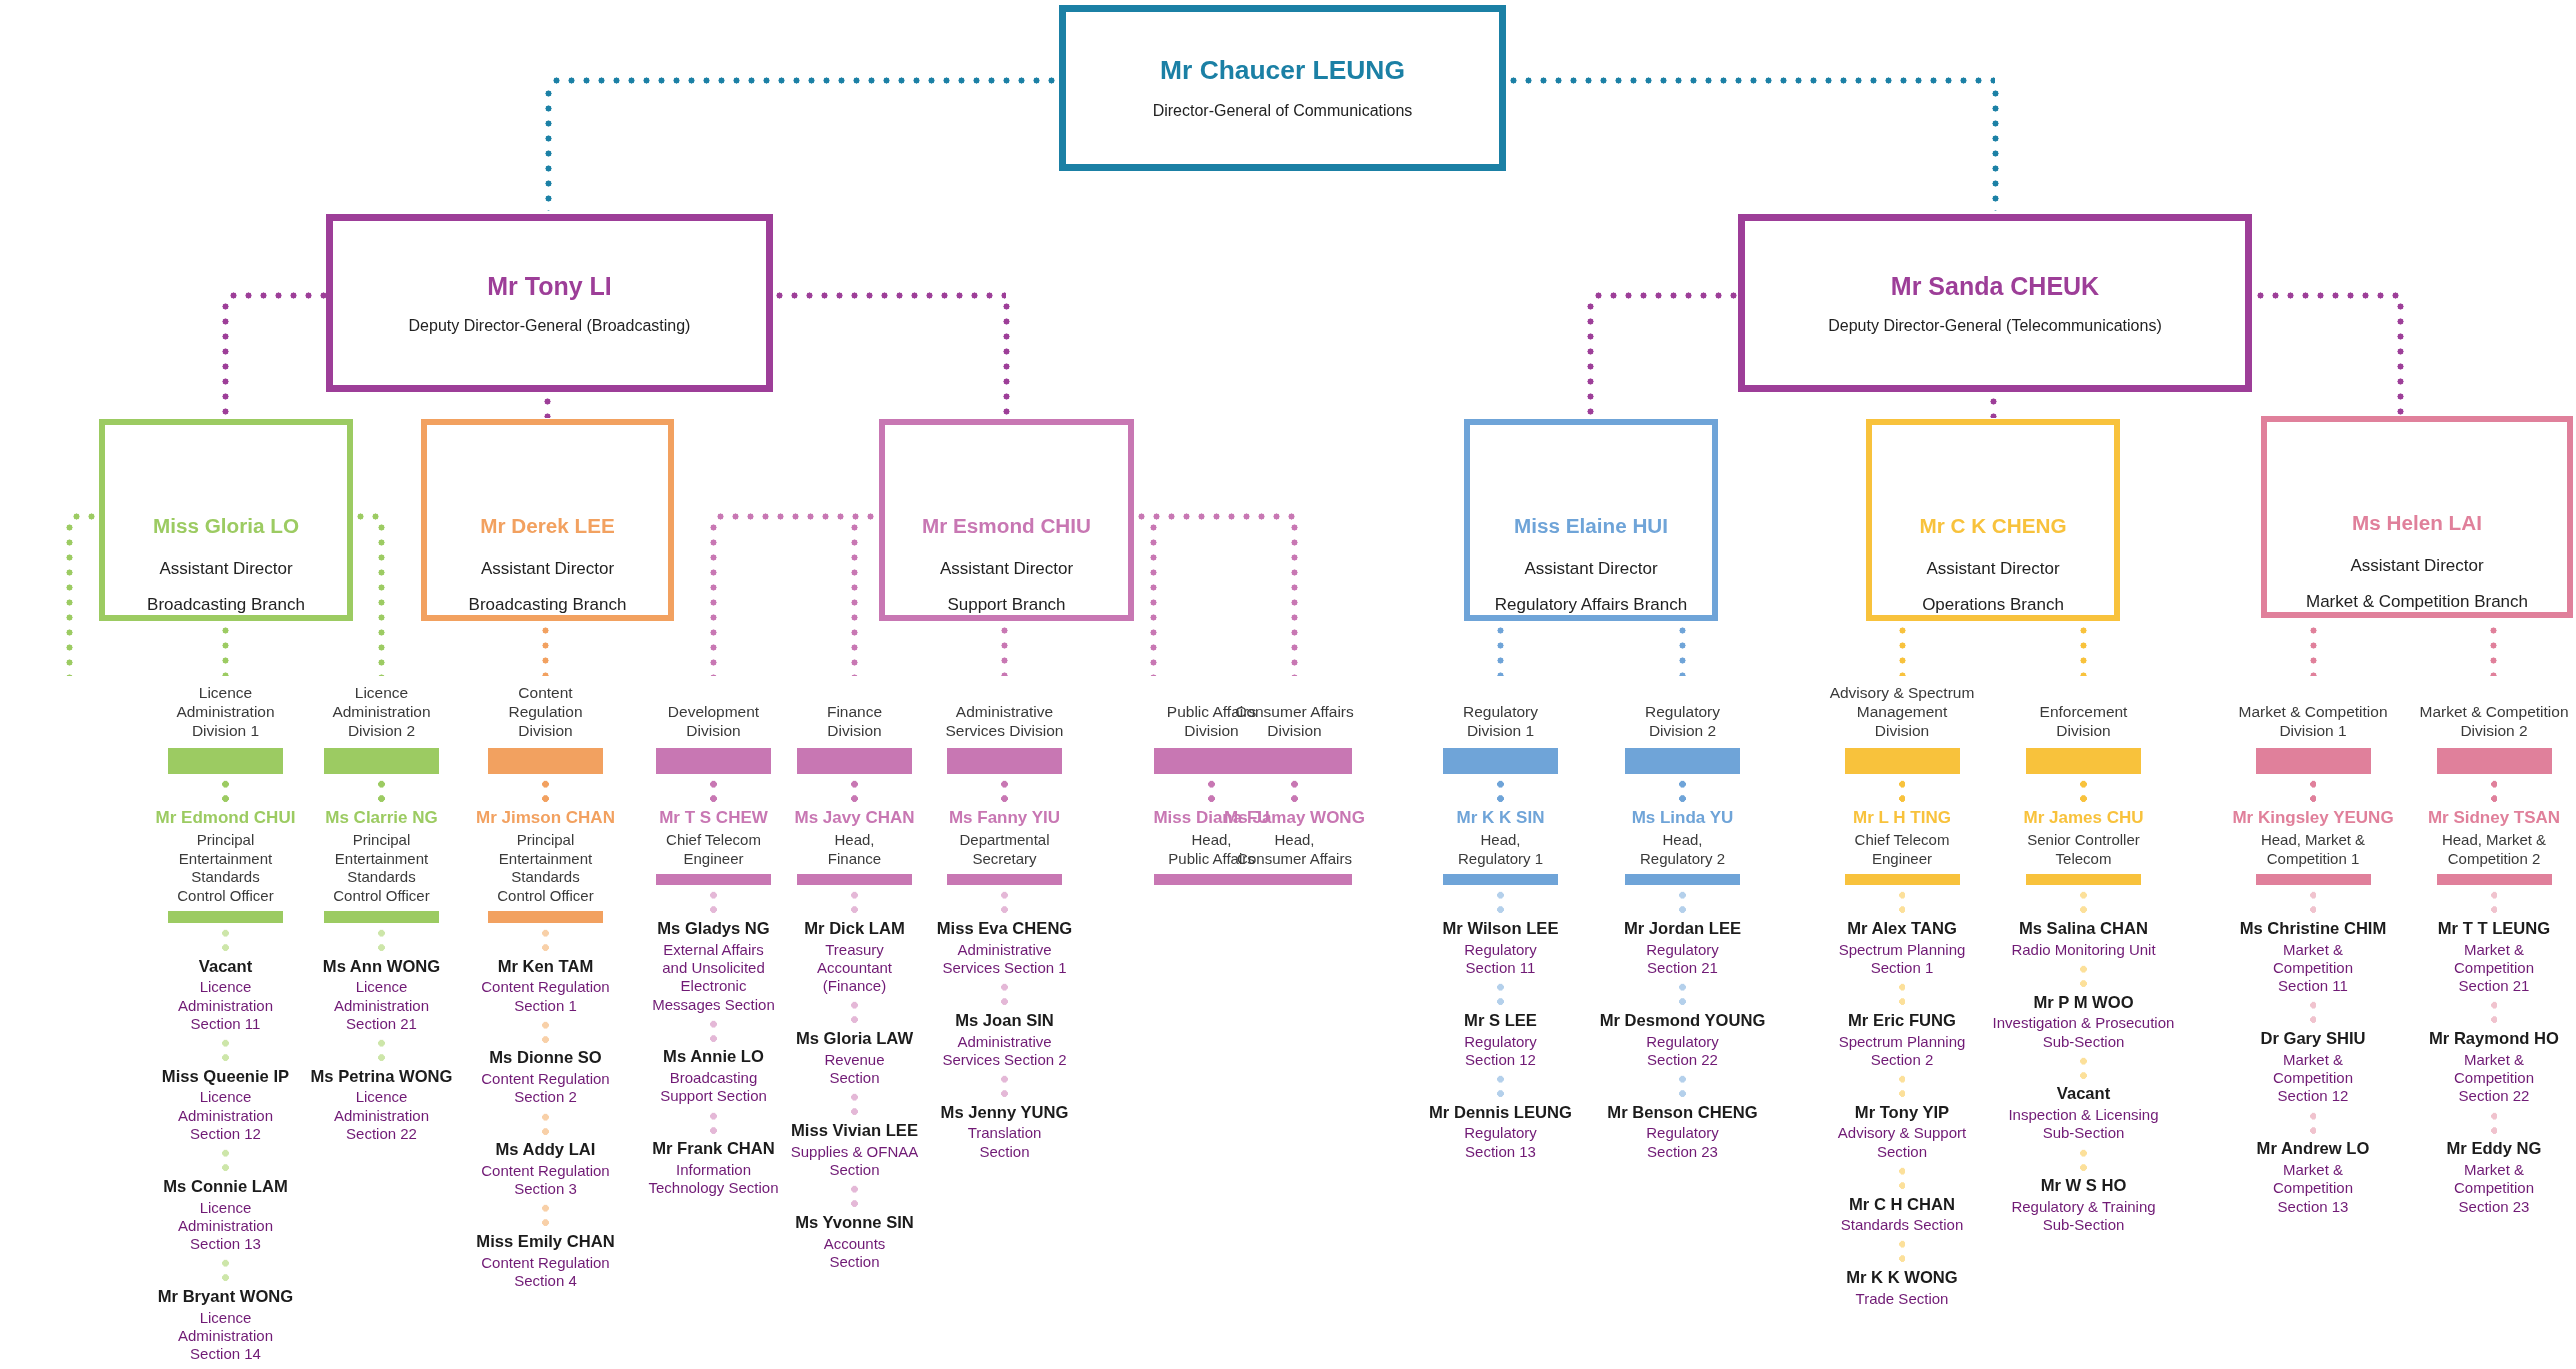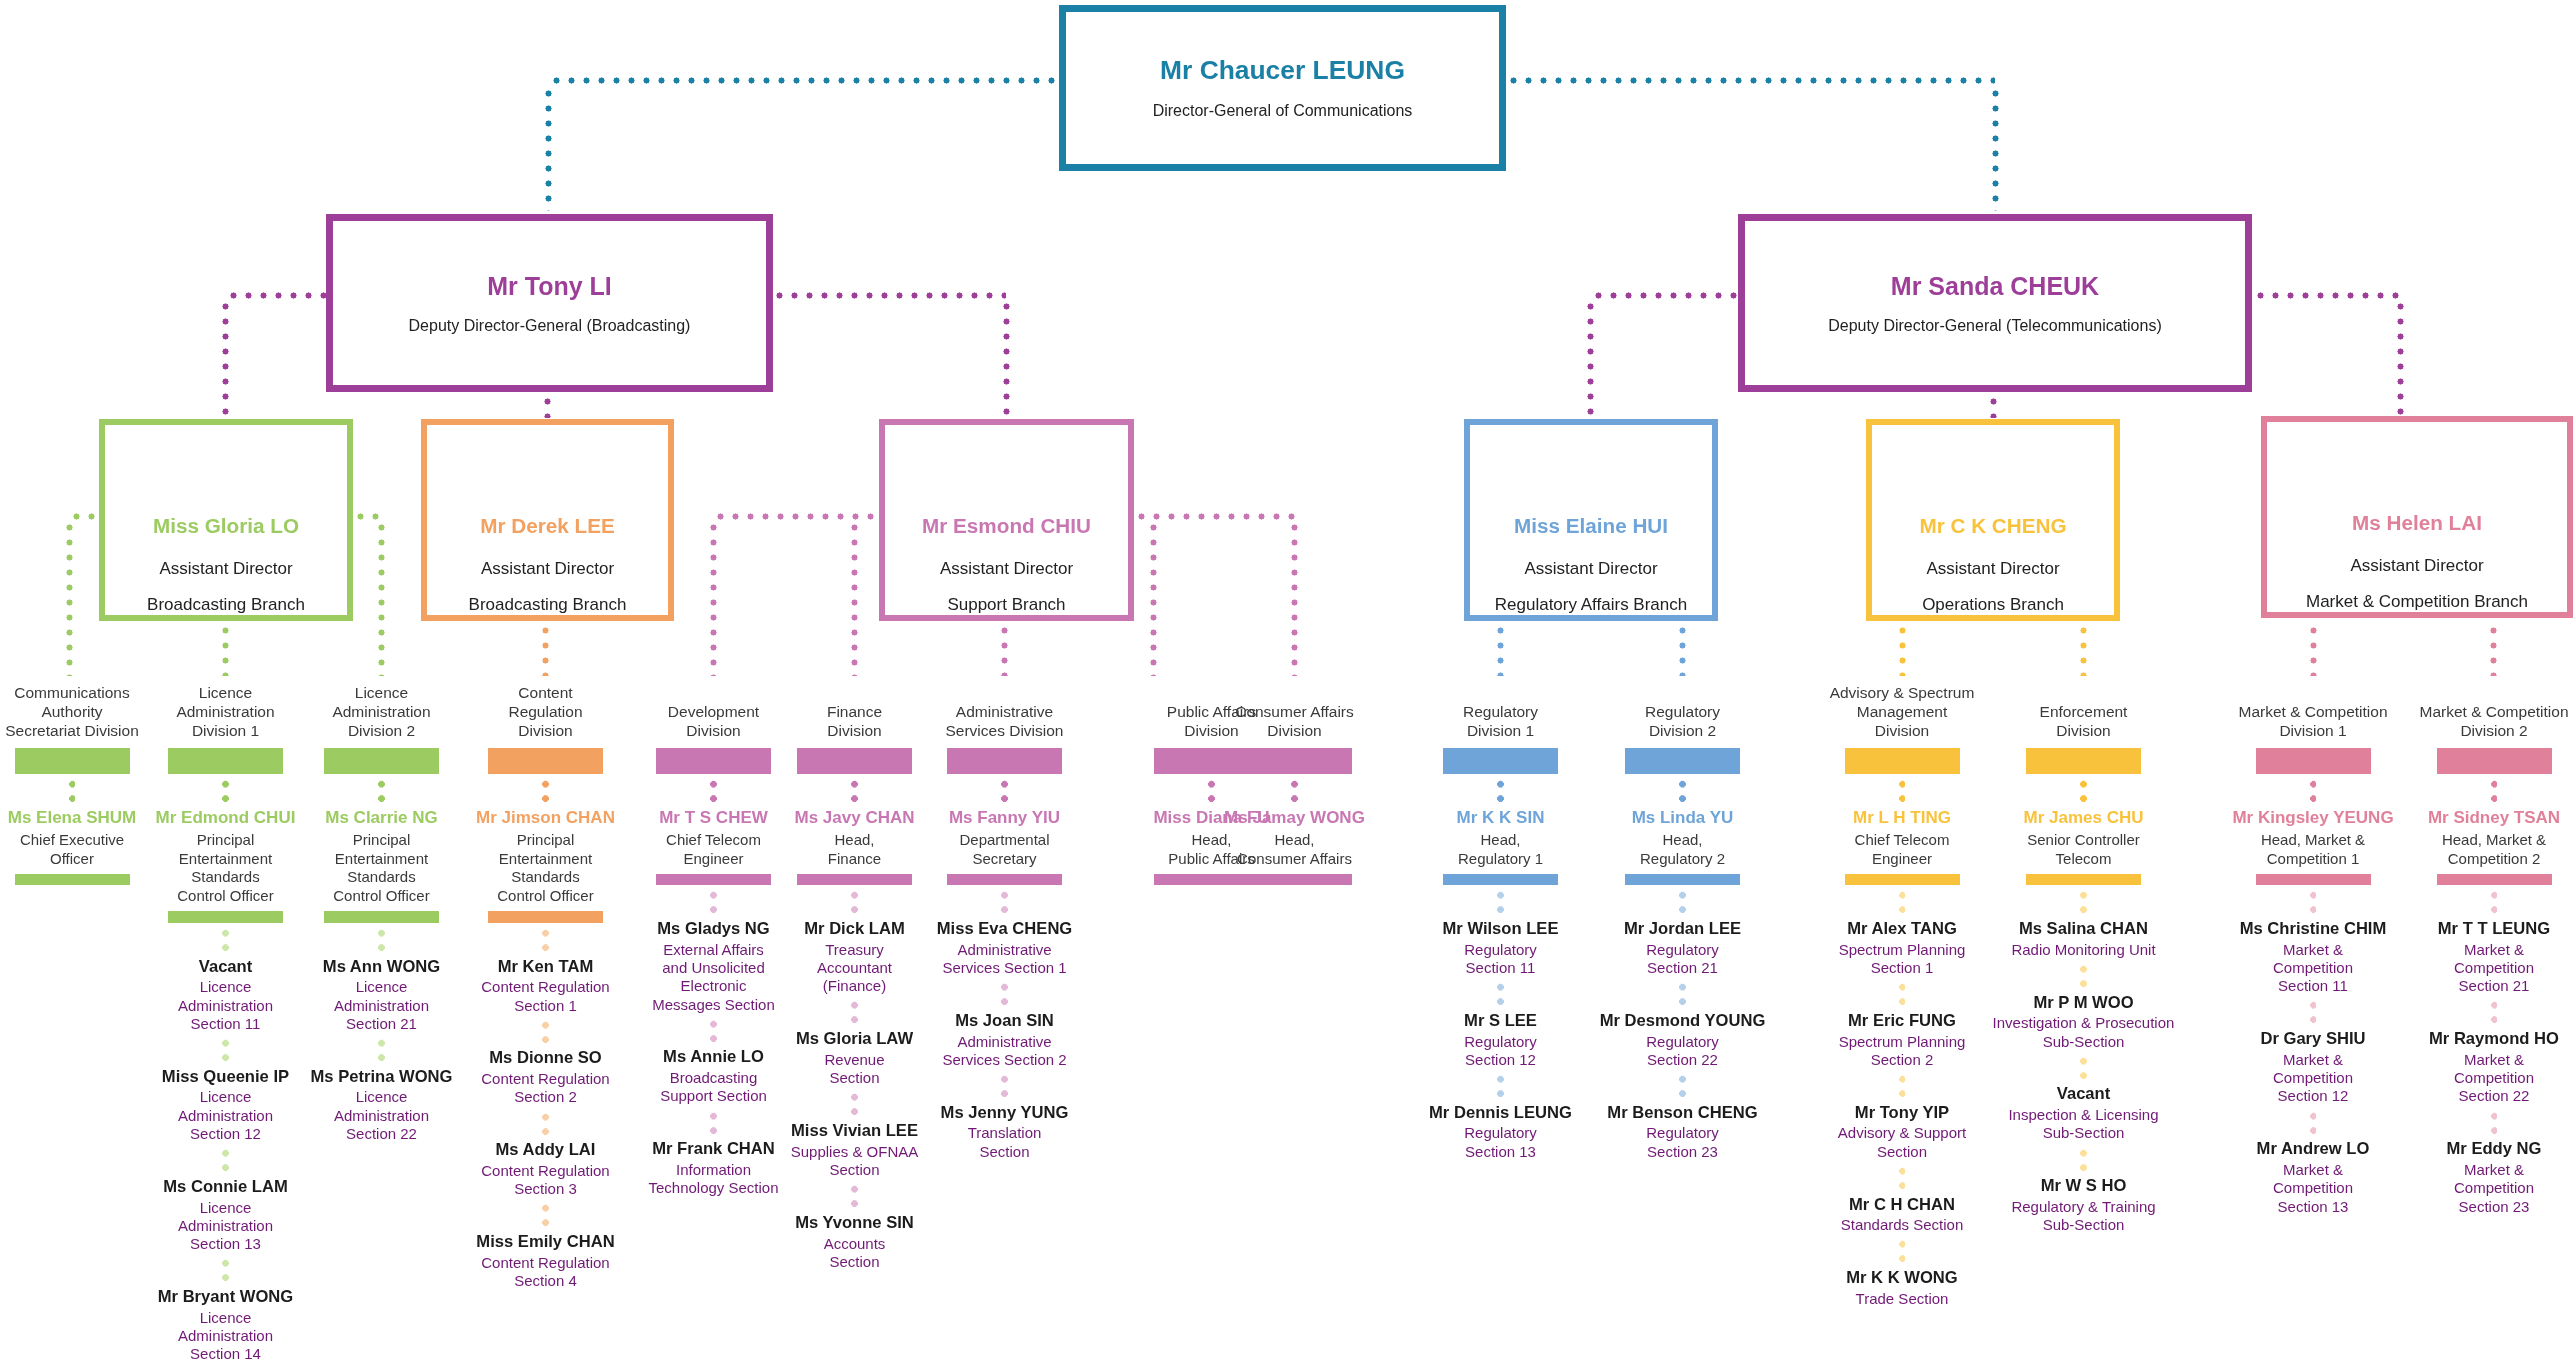--- a/index.html
+++ b/index.html
@@ -133,32 +133,20 @@
     <div class="box-role">Assistant Director</div>
     <div class="box-branch">Operations Branch</div>
   </div>
 
   <div class="box ad" style="left:2261px;top:416px;width:312px;height:202px;--c:var(--rose);">
     <div class="box-name">Ms Helen LAI</div>
     <div class="box-role">Assistant Director</div>
     <div class="box-branch">Market &amp; Competition Branch</div>
   </div>
 
-<div class="col" style="left: 0px; width: 144px; --c: var(--green); --cl: var(--green-light);">
-    <div class="col-title">Communications
-Authority
-Secretariat Division</div>
-    <div class="bar bar1"></div>
-    <div class="dots2 strong"></div>
-    <div class="off-name">Ms Elena SHUM</div>
-    <div class="off-role">Chief Executive
-Officer</div>
-    <div class="bar bar2"></div>
-    <div class="subs"></div>
-  </div>
     <div class="col" style="left: 145px; width: 161px; --c: var(--green); --cl: var(--green-light);">
     <div class="col-title">Licence
 Administration
 Division 1</div>
     <div class="bar bar1"></div>
     <div class="dots2 strong"></div>
     <div class="off-name">Mr Edmond CHUI</div>
     <div class="off-role">Principal
 Entertainment
 Standards

